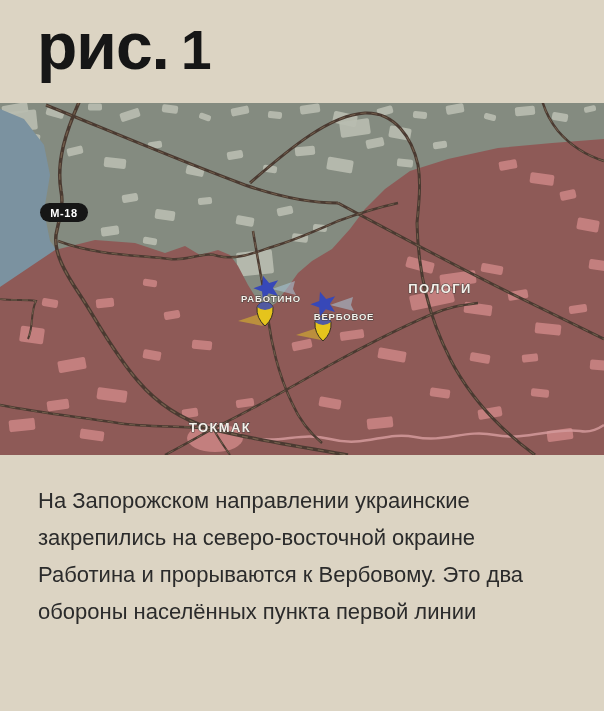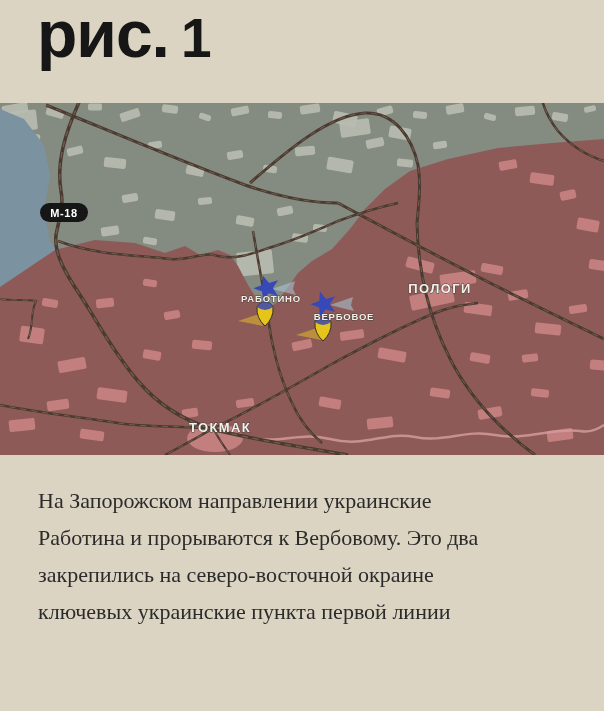--- a/index.html
+++ b/index.html
@@ -6,42 +6,42 @@
   .page{
     position:relative;
     width:604px;height:711px;
     background:#dcd4c3;
     overflow:hidden;
     font-family:"Liberation Sans", sans-serif;
   }
   .figure-title{
     position:absolute;top:6px;left:37px;margin:0;
     font-weight:800;color:#161616;letter-spacing:-1px;
-    line-height:57px;white-space:nowrap;
+    line-height:80px;white-space:nowrap;
   }
   .figure-title .t-prefix{font-size:66px;}
   .figure-title .t-number{font-size:55px;margin-left:12px;letter-spacing:0;}
   .map-wrap{
     position:absolute;top:103px;left:0;width:604px;height:352px;
   }
   svg{display:block;}
   .map-label{
     font-family:"Liberation Sans", sans-serif;
     font-weight:bold;fill:#f3f0ea;
     paint-order:stroke;stroke:#4a4440;stroke-width:0.9px;
   }
   .lbl-small{font-size:9.5px;letter-spacing:0.8px;}
   .lbl-mid{font-size:13px;letter-spacing:1.4px;}
   .badge-text{
     font-family:"Liberation Sans", sans-serif;
     font-weight:bold;font-size:11px;fill:#ffffff;letter-spacing:0.6px;
   }
   .caption{
     position:absolute;top:482px;left:38px;width:540px;
-    color:#2b2b2b;font-size:22px;line-height:37px;font-family:Liberation Serif, serif;
+    color:#2b2b2b;font-size:22px;line-height:37px;
   }
   .caption .cap-line{white-space:nowrap;}
 </style>
 </head>
 <body>
 
 <div class="page">
 
   <h1 class="figure-title"><span class="t-prefix">рис.</span><span class="t-number">1</span></h1>
 
@@ -208,17 +208,17 @@
 
       <text class="map-label lbl-small" x="271" y="199" text-anchor="middle">РАБОТИНО</text>
       <text class="map-label lbl-small" x="344" y="217" text-anchor="middle">ВЕРБОВОЕ</text>
       <text class="map-label lbl-mid" x="440" y="190" text-anchor="middle">ПОЛОГИ</text>
       <text class="map-label lbl-mid" x="220" y="329" text-anchor="middle">ТОКМАК</text>
     </svg>
   </div>
 
   <div class="caption">
     <div class="cap-line">На Запорожском направлении украинские</div>
+    <div class="cap-line">закрепились на северо-восточной окраине</div>
     <div class="cap-line">Работина и прорываются к Вербовому. Это два</div>
-    <div class="cap-line">закрепились на северо-восточной окраине</div>
-    <div class="cap-line">ключевых украинские пункта первой линии</div>
+    <div class="cap-line">обороны населённых пункта первой линии</div>
   </div>
 </div>
 
 </body></html>

